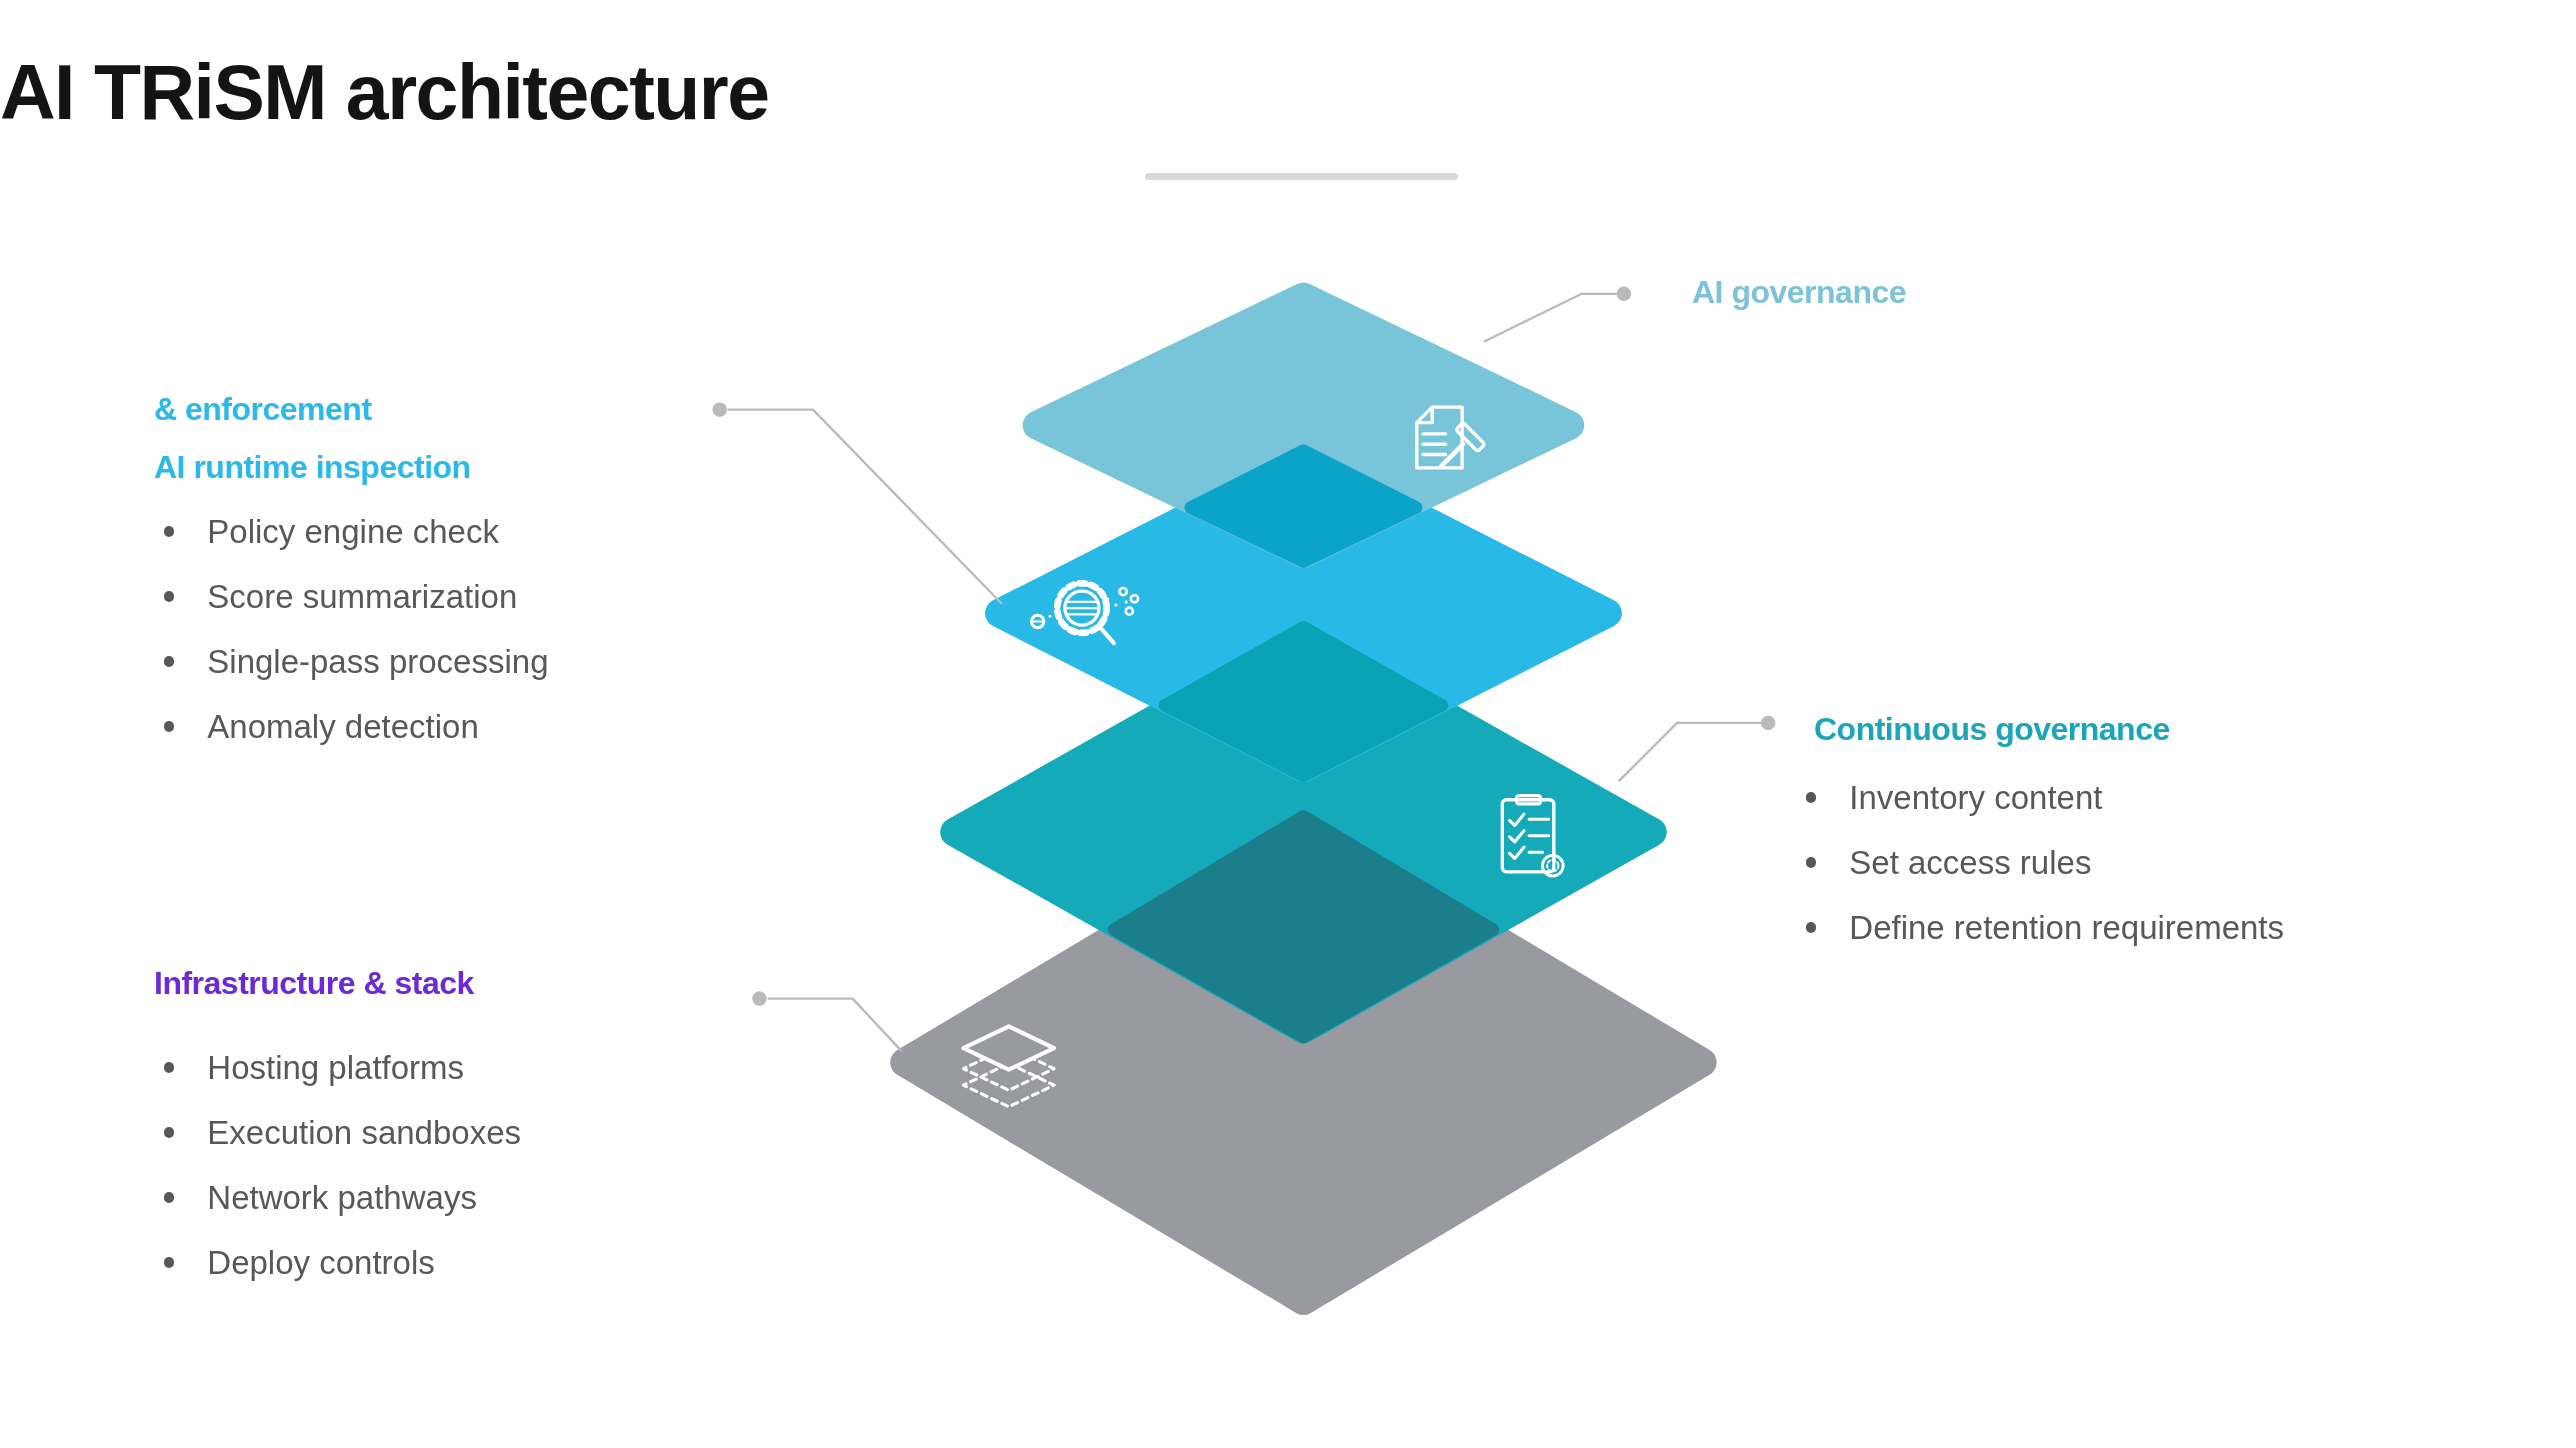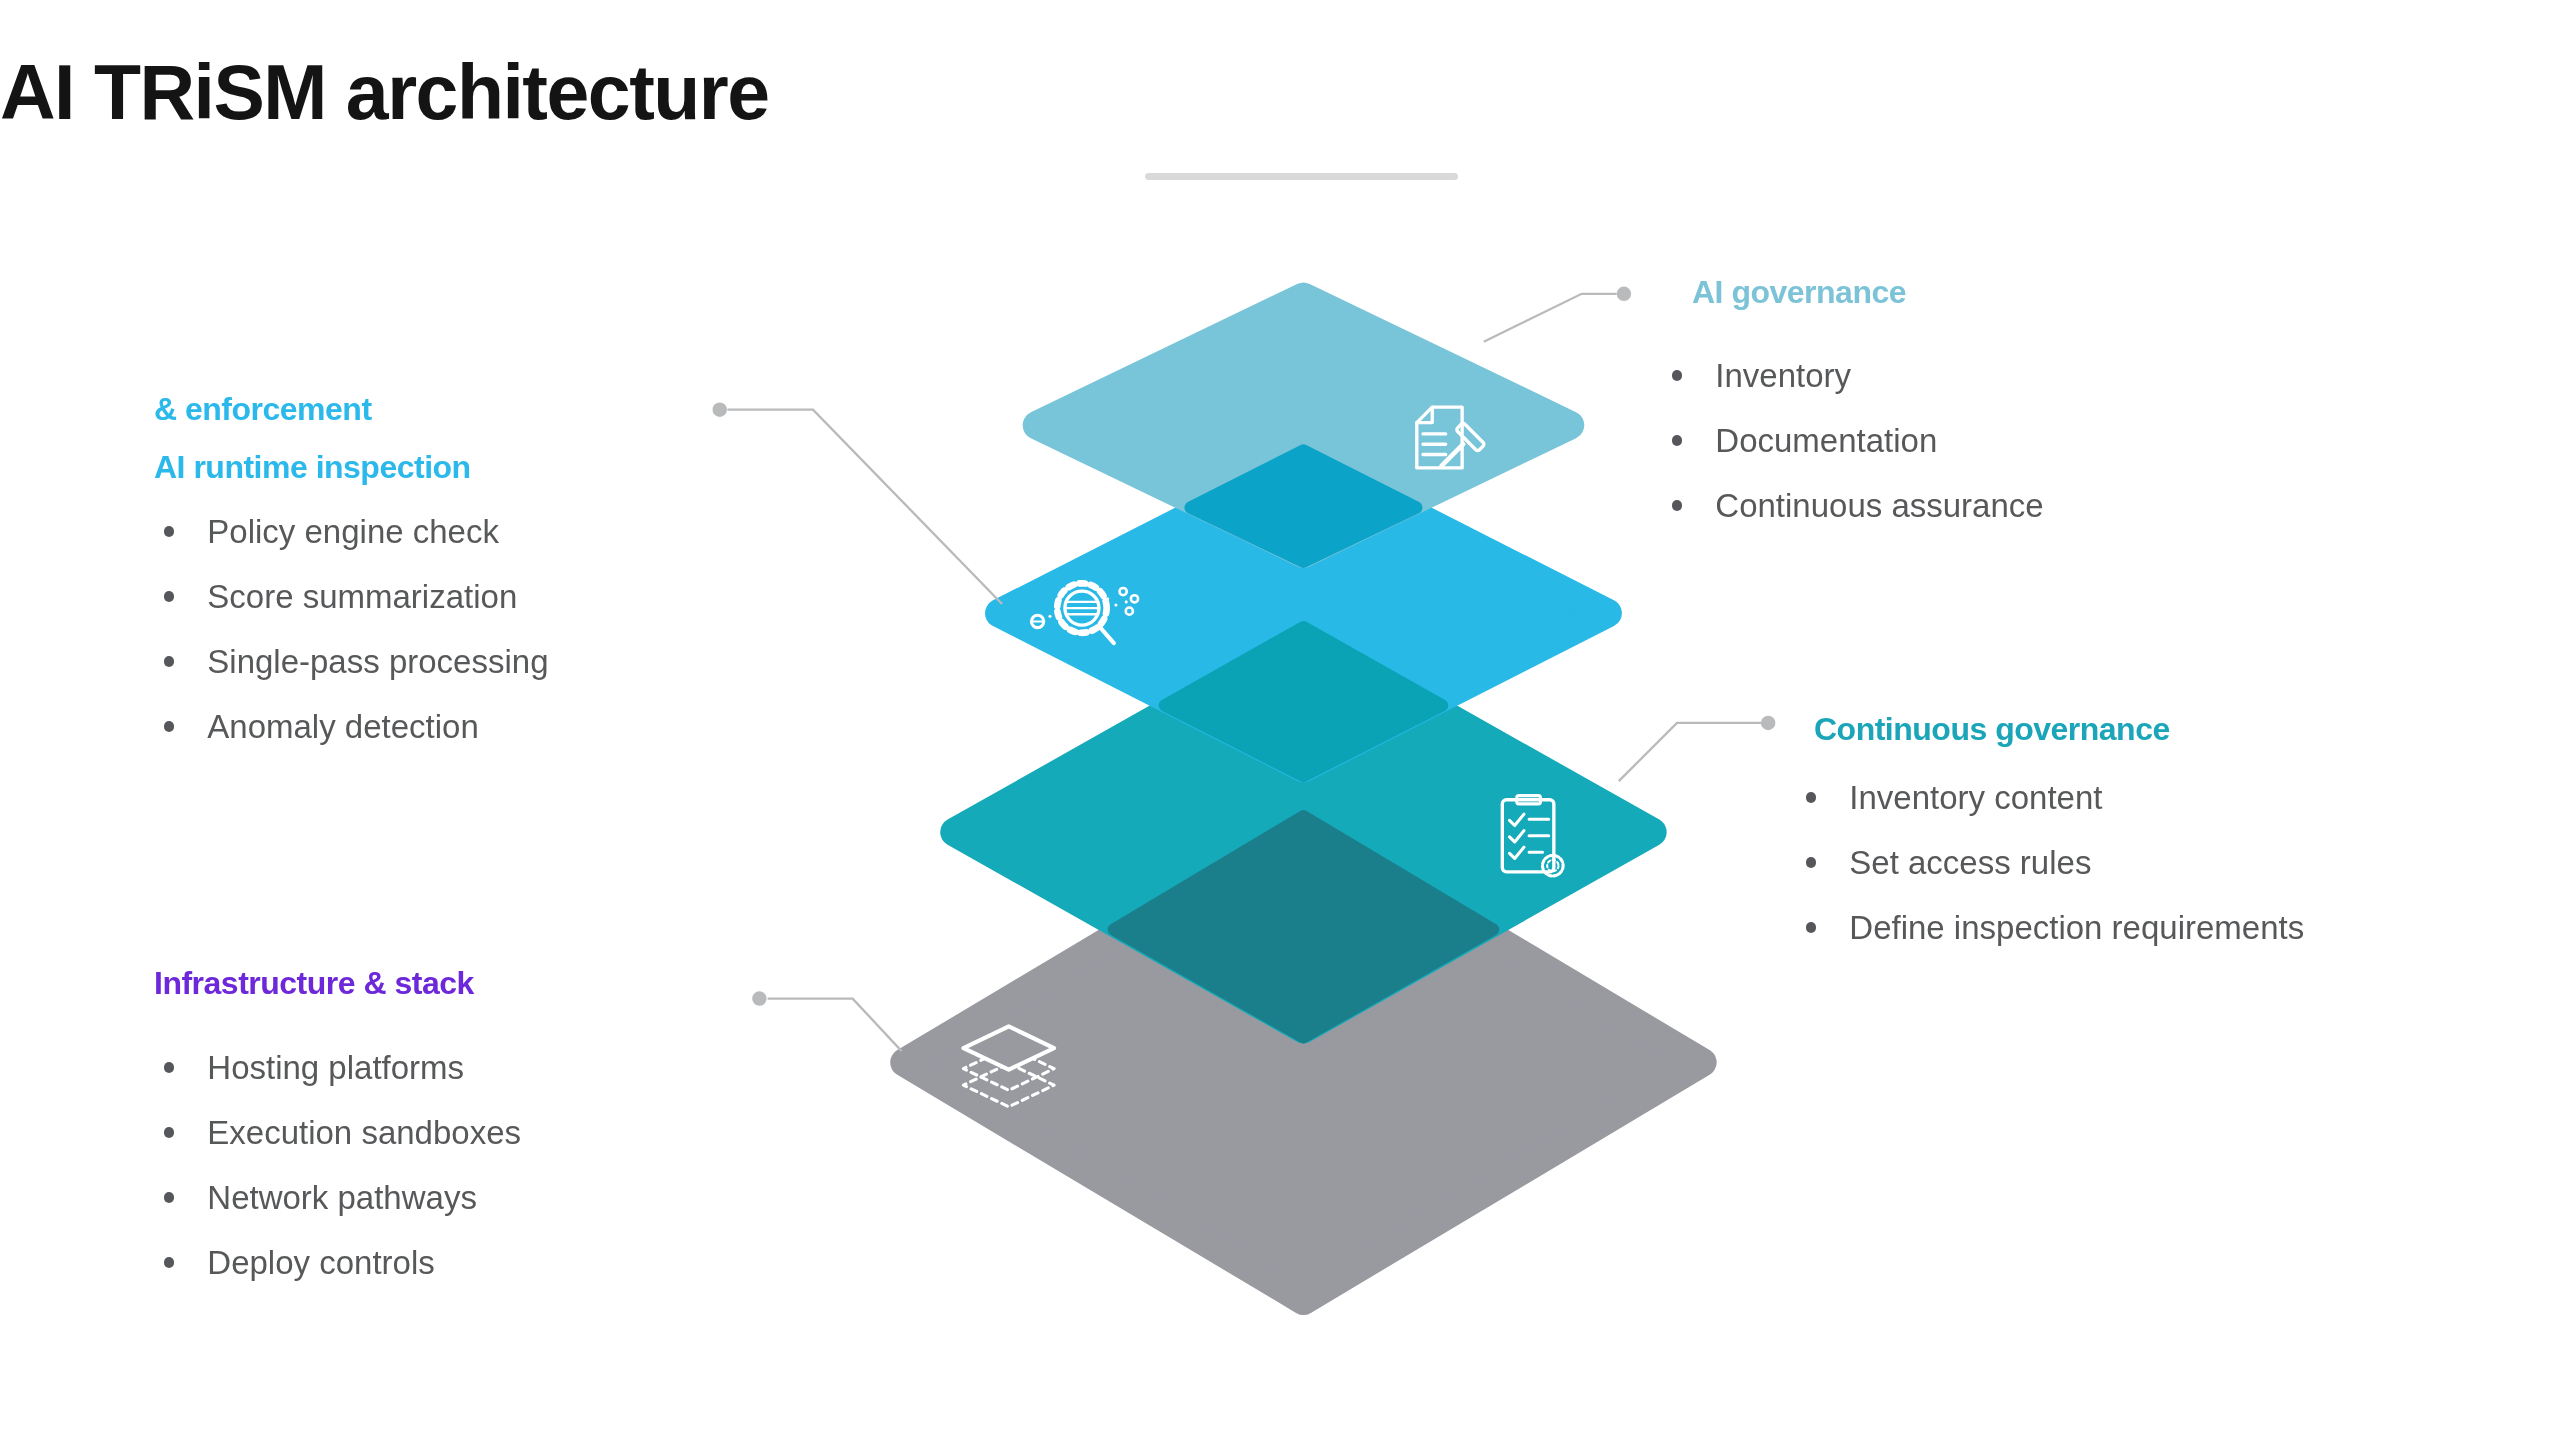--- a/index.html
+++ b/index.html
@@ -104,34 +104,20 @@
     </g>
 
     <g stroke="#ffffff" fill="none" stroke-linecap="round" stroke-linejoin="round">
       <path d="M1958 2064 L2046 2106 L1958 2148 L1870 2106 Z" stroke-width="6" stroke-dasharray="12 10"></path>
       <path d="M1958 2032 L2046 2074 L1958 2116 L1870 2074 Z" stroke-width="6" stroke-dasharray="12 10"></path>
       <path d="M1958 1992 L2046 2034 L1958 2076 L1870 2034 Z" stroke-width="8" fill="#989aa0"></path>
     </g>
   </svg>
 
   <div class="section-heading" id="h-gov">AI governance</div>
-  <ul class="bullets" id="b-gov">
-    <li>
-        <span class="bullet-dot"></span>
-        <span class="bullet-text">Inventory</span>
-      </li>
-    <li>
-        <span class="bullet-dot"></span>
-        <span class="bullet-text">Documentation</span>
-      </li>
-    <li>
-        <span class="bullet-dot"></span>
-        <span class="bullet-text">Continuous assurance</span>
-      </li>
-  </ul>
 
   <div class="section-heading" id="h-runtime">
     <div>&amp; enforcement</div>
     <div>AI runtime inspection</div>
   </div>
   <ul class="bullets" id="b-runtime">
     <li>
         <span class="bullet-dot"></span>
         <span class="bullet-text">Policy engine check</span>
       </li>
@@ -154,21 +140,21 @@
     <li>
         <span class="bullet-dot"></span>
         <span class="bullet-text">Inventory content</span>
       </li>
     <li>
         <span class="bullet-dot"></span>
         <span class="bullet-text">Set access rules</span>
       </li>
     <li>
         <span class="bullet-dot"></span>
-        <span class="bullet-text">Define inspection requirements</span>
+        <span class="bullet-text">Define retention requirements</span>
       </li>
   </ul>
 
   <div class="section-heading" id="h-infra">Infrastructure &amp; stack</div>
   <ul class="bullets" id="b-infra">
     <li>
         <span class="bullet-dot"></span>
         <span class="bullet-text">Hosting platforms</span>
       </li>
     <li>

